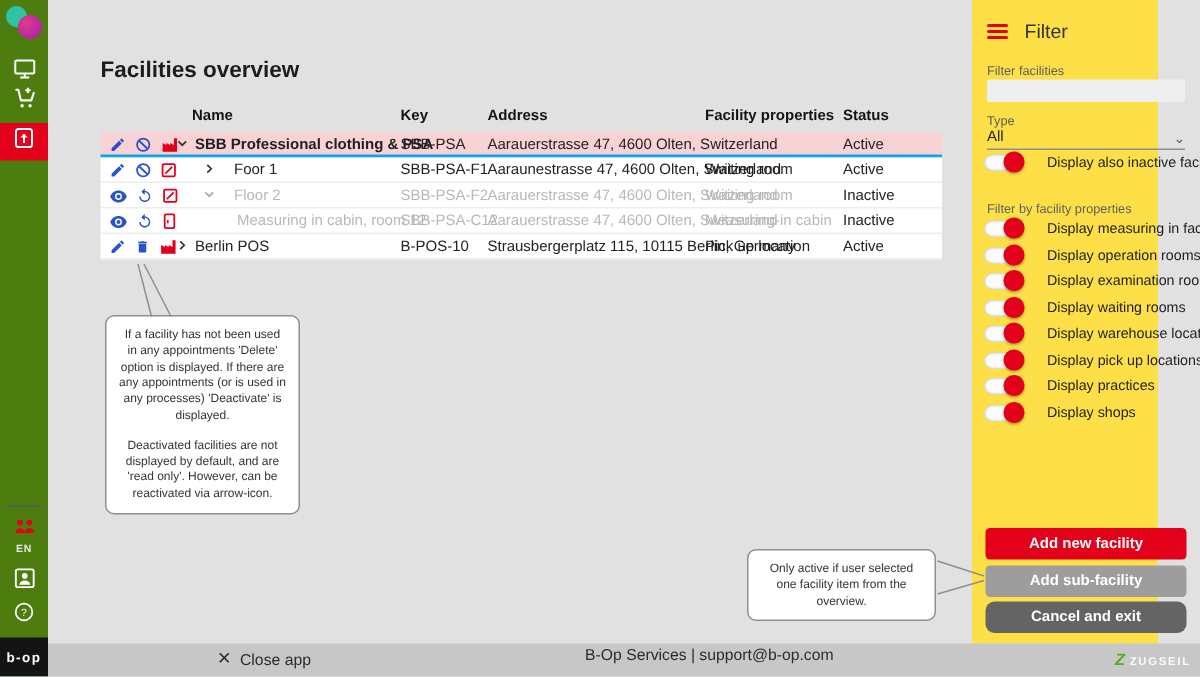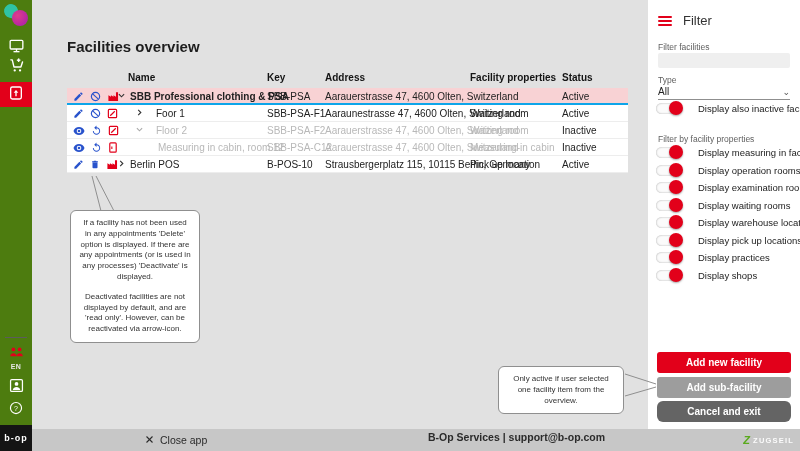--- a/index.html
+++ b/index.html
@@ -13,21 +13,21 @@
   .logo .orb { position:absolute; left:8px; top:6px; width:16px; height:16px; border-radius:50%; background:radial-gradient(circle at 35% 35%, #e03c8a, #a21caf); }
   .nav-ic { position:absolute; left:0; width:32px; display:flex; justify-content:center; }
   .nav-active { position:absolute; left:0; top:82px; width:32px; height:25px; background:#e2001a; display:flex; align-items:center; justify-content:center; }
   .sb-divider { position:absolute; left:5px; top:337px; width:22px; height:1px; background:#5c5c5c; }
   .sb-en { position:absolute; left:0; top:363px; width:32px; text-align:center; color:#e8e8e8; font-size:7px; font-weight:bold; letter-spacing:.5px; }
   .bop-block { position:absolute; left:0; bottom:0; width:32px; height:26px; background:#141414; display:flex; align-items:center; justify-content:center; color:#fff; font-size:9px; font-weight:bold; letter-spacing:1px; }
 
   
   .footer { position:absolute; left:32px; right:0; bottom:0; height:22px; background:#c7c7c7; z-index:4; }
   .close-app { position:absolute; left:113px; top:0; height:22px; display:flex; align-items:center; gap:6px; font-size:10.5px; color:#2b2b2b; cursor:default; }
-  .footer-center { position:absolute; left:358px; top:0; height:16px; display:flex; align-items:center; font-size:10.5px; font-weight:bold; color:#2b2b2b;margin-left:38px; }
+  .footer-center { position:absolute; left:358px; top:0; height:16px; display:flex; align-items:center; font-size:10.5px; font-weight:normal; color:#2b2b2b; }
   .brand { position:absolute; right:6px; top:0; height:22px; display:flex; align-items:center; gap:3px; }
   .brand .z { color:#5aaa1e; font-weight:bold; font-style:italic; font-size:11px; }
   .brand .zt { color:#fbfbfb; font-weight:bold; font-size:7.5px; letter-spacing:1.2px; }
 
   
   .page-title { position:absolute; left:67px; top:38px; font-size:15px; font-weight:600; color:#1d1d1d; }
 
   .table { position:absolute; left:67px; top:70px; width:561px; }
   .thead { position:relative; height:18px; font-size:10px; font-weight:bold; color:#141414; }
   .thead span { position:absolute; top:2px; }
@@ -41,21 +41,21 @@
   .lvl0 { left:50px; } .lvl1 { left:68px;gap:12px; } .lvl2 { left:91px; }
   .dim { color:#b8b8b8; }
 
   
   .callout { position:absolute; background:#fff; border:1px solid #8f8f8f; border-radius:6px; font-size:8px; line-height:1.35; color:#333; text-align:center; padding:7px 8px; z-index:6; }
   .co1 { left:70px; top:210px; width:130px; }
   .co1 p + p { margin-top:9px; }
   .co2 { left:498px; top:366px; width:126px; }
 
   
-  .panel { position:absolute; left:648px; top:0; width:152px; height:429px; background:#ffffff; z-index:3; }
+  .panel { position:absolute; left:648px; top:0; width:124px; height:429px; background:#fde047; z-index:3; }
   .p-head { position:absolute; left:10px; top:13px; display:flex; align-items:center; gap:11px; }
   .burger div { width:14px; height:2px; background:#e2001a; border-radius:1px; margin:2px 0; }
   .p-title { font-size:13px; color:#333; }
   .p-label { position:absolute; left:10px; font-size:8.5px; color:#5f5f5f; }
   .p-input { position:absolute; left:10px; top:53px; width:132px; height:15px; background:#efefef; border:none; border-radius:2px; font-family:"Liberation Sans",sans-serif; font-size:10px; padding:0 4px; }
   .p-select { position:absolute; left:10px; top:84px; width:132px; height:16px; border-bottom:1px solid #8f8f8f; font-size:10px; color:#222; display:flex; align-items:center; justify-content:space-between; }
   .p-select .chev { color:#555; font-size:9px; }
   .toggle-row { position:absolute; left:8px; display:flex; align-items:center; }
   .tgl { position:relative; width:26px; height:11px; background:#fbfbfb; border-radius:6px; box-shadow:inset 0 0 2px rgba(0,0,0,.35); flex:none; }
   .tgl .knob { position:absolute; right:-1px; top:-2px; width:14px; height:14px; border-radius:50%; background:#e2001a; box-shadow:0 1px 2px rgba(0,0,0,.35); }

